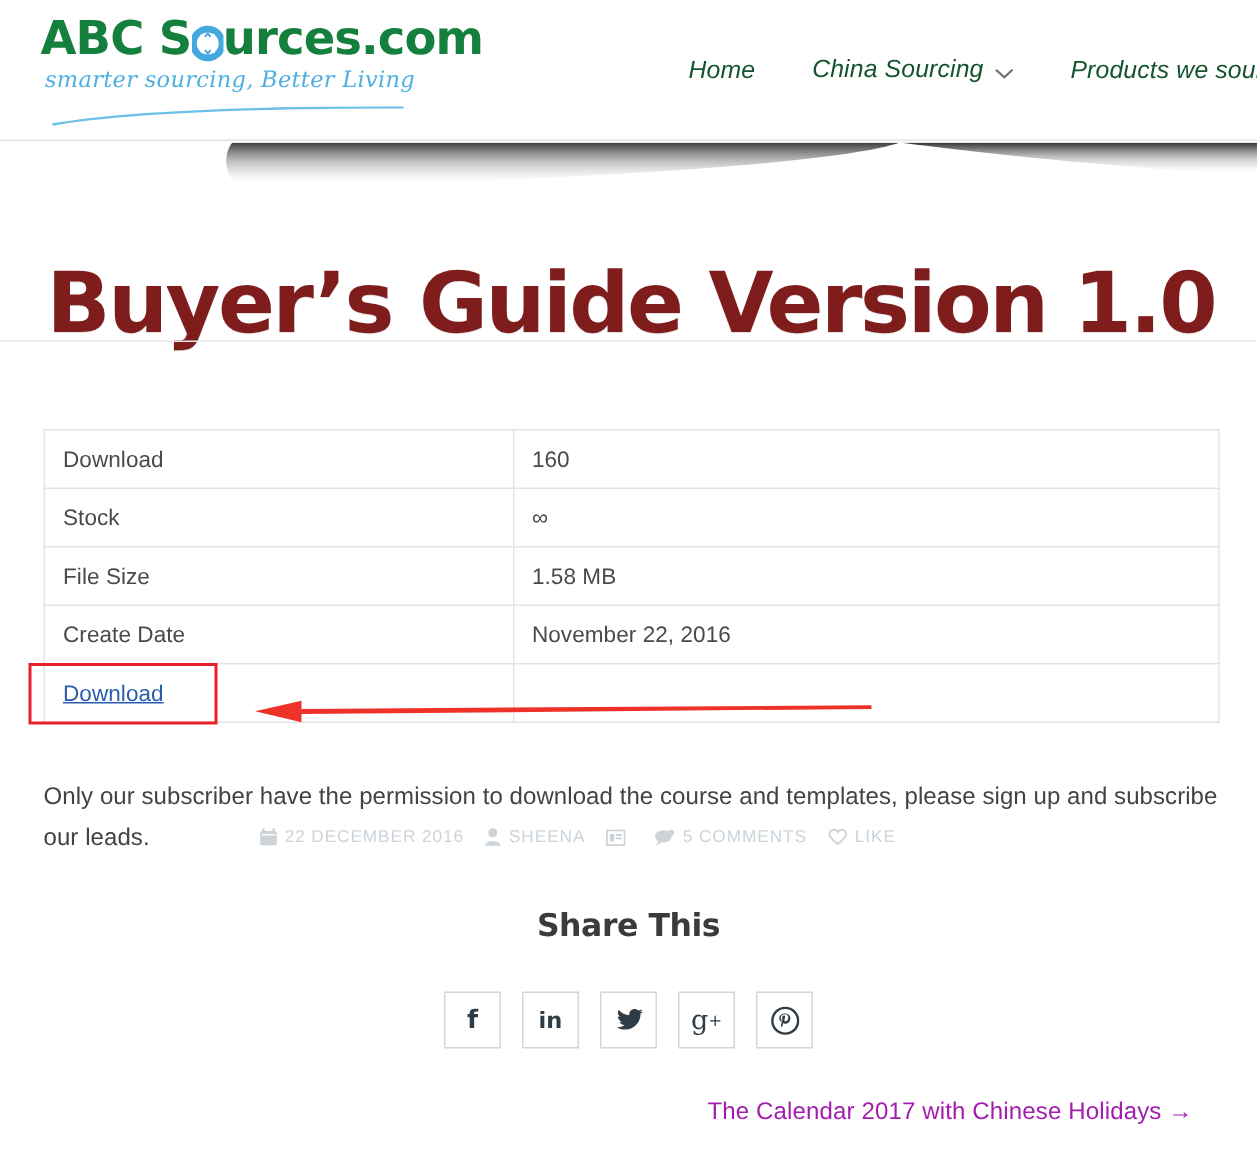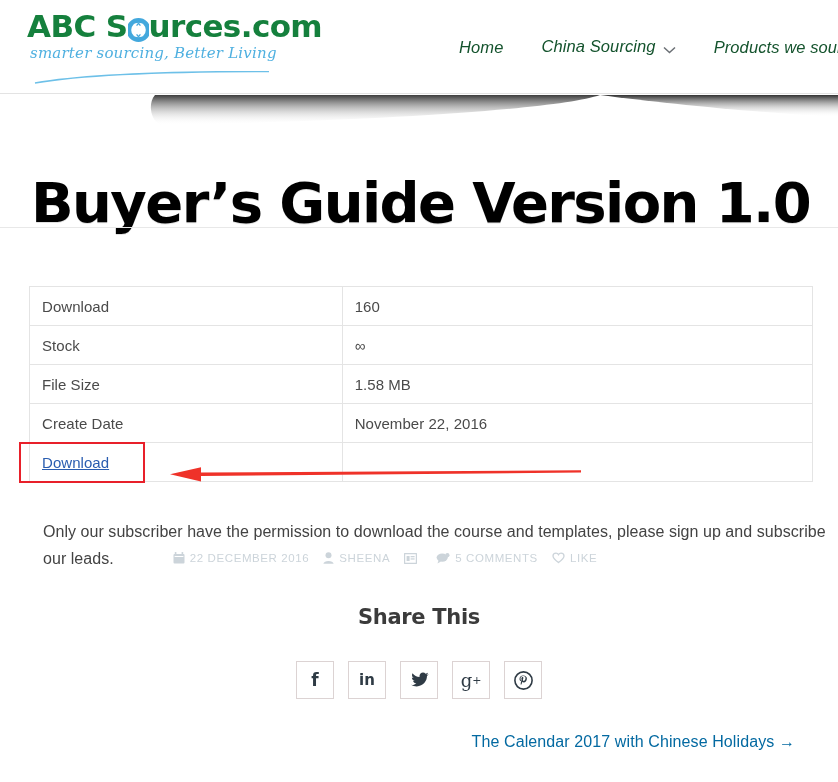--- a/index.html
+++ b/index.html
@@ -97,21 +97,21 @@
   }
 
   
   #page-title {
     position: absolute;
     left: 31px; top: 130px;
     font-family: "DejaVu Sans", sans-serif;
     font-weight: bold;
     font-size: 56px;
     letter-spacing: -1.6px;
-    color: #000000;
+    color: #7f1d1d;
     line-height: 70px;
     text-shadow: 0 1px 0 rgba(0,0,0,0.12);
   }
   #title-divider {
     position: absolute;
     left: 0; top: 227px;
     width: 838px; height: 1px;
     background: #e8e8e8;
   }
 
@@ -159,21 +159,21 @@
   #annotation-arrow {
     position: absolute;
     left: 163px; top: 458px;
     z-index: 9;
     pointer-events: none;
   }
 
   
   #body-copy {
     position: absolute;
-    left: 43px; top: 502px;
+    left: 29px; top: 502px;
     width: 790px;
     font-size: 16px;
     line-height: 27px;
     color: #434343;
     letter-spacing: 0.05px;
   }
 
   
   #post-meta {
     position: absolute;
@@ -239,21 +239,21 @@
   .gp-plus { font-size: 11px; vertical-align: super; }
 
   
   #post-nav {
     position: absolute;
     left: 0; top: 733px;
     width: 822px;
     padding-right: 27px;
     text-align: right;
     font-size: 16px;
-    color: #0369a1;
+    color: #a21caf;
     letter-spacing: 0.1px;
   }
   #post-nav-link { cursor: pointer; }
 </style>
 </head>
 <body>
 
 <div id="site-header">
 
   <div id="logo-block">

